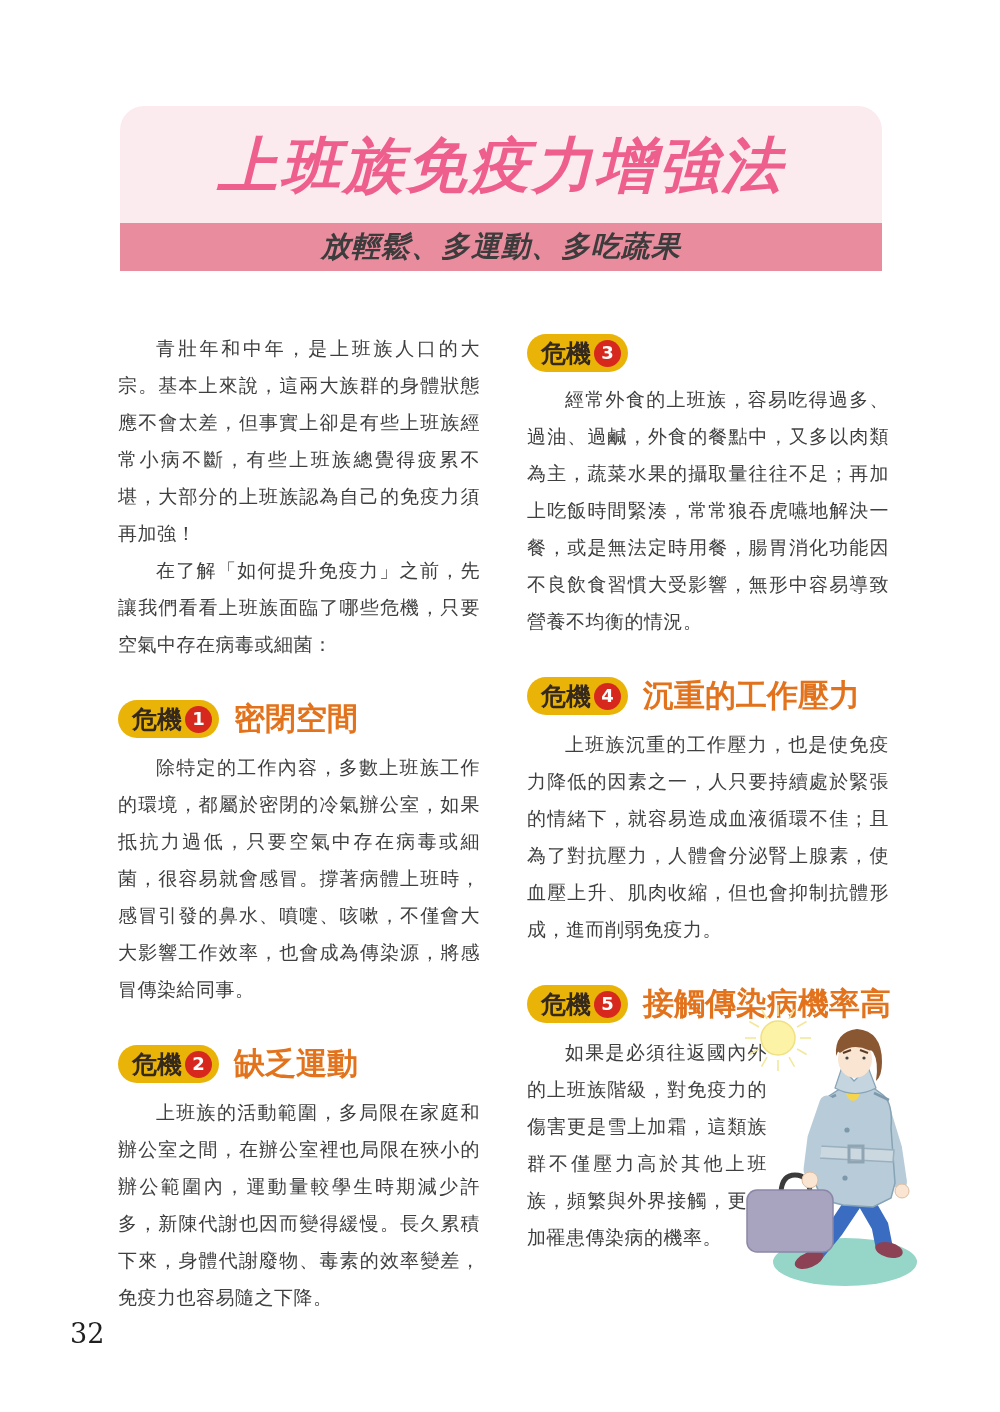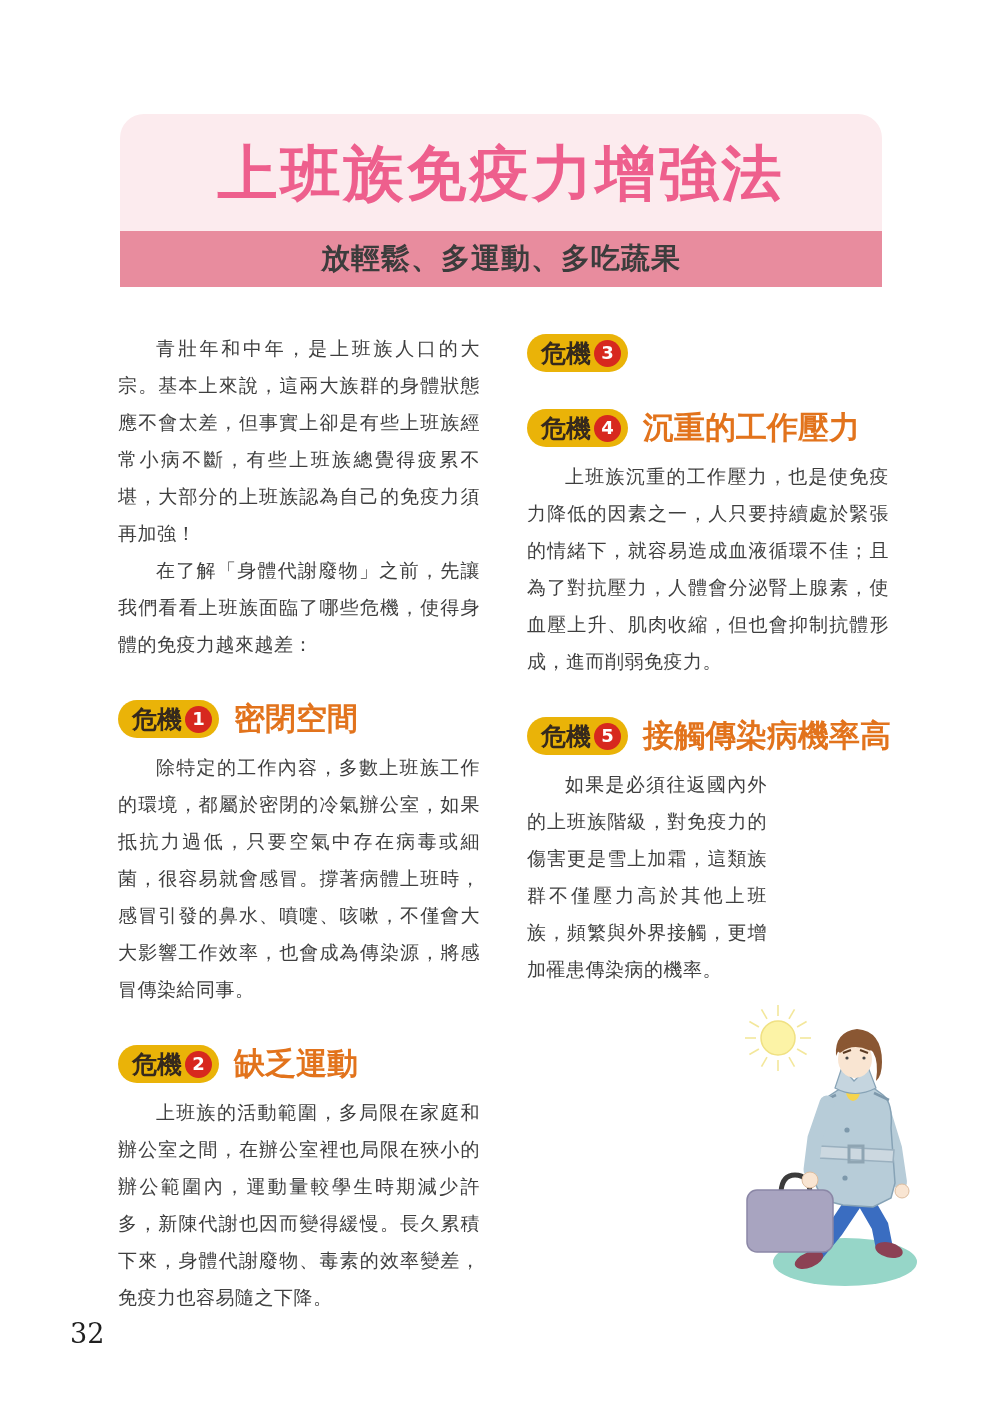--- a/index.html
+++ b/index.html
@@ -2,30 +2,30 @@
 <html><head>
 <meta charset="utf-8">
 <style>
   html,body { margin:0; padding:0; background:#ffffff; }
   .page {
     position:relative; width:1000px; height:1412px; background:#ffffff;
     font-family:"DejaVu Sans", sans-serif; overflow:hidden;
   }
 
   
-  .header { position:absolute; left:120px; top:114px; width:762px; }
+  .header { position:absolute; left:120px; top:106px; width:762px;font-style:italic; }
   .header-box {
     background:#fcebee; border-radius:24px 24px 0 0; height:117px;
     display:flex; align-items:center; justify-content:center;
   }
   .header-title {
     font-size:60px; font-weight:bold; color:#ee5f8d; letter-spacing:3px; line-height:1;
   }
   .header-bar {
-    background:#e88c9e; height:56px;
+    background:#e88c9e; height:48px;
     display:flex; align-items:center; justify-content:center;
   }
   .header-subtitle {
     font-size:29px; font-weight:bold; color:#3c3c3c; letter-spacing:1px;
   }
 
   
   .col { position:absolute; width:362px; top:330px; }
   .col-left  { left:118px; }
   .col-right { left:527px; top:334px; }
@@ -70,21 +70,21 @@
     <div class="header-box">
       <div class="header-title">上班族免疫力增強法</div>
     </div>
     <div class="header-bar">
       <div class="header-subtitle">放輕鬆、多運動、多吃蔬果</div>
     </div>
   </div>
 
   <div class="col col-left">
     <p class="body">青壯年和中年，是上班族人口的大宗。基本上來說，這兩大族群的身體狀態應不會太差，但事實上卻是有些上班族經常小病不斷，有些上班族總覺得疲累不堪，大部分的上班族認為自己的免疫力須再加強！</p>
-    <p class="body">在了解「身體代謝廢物」之前，先讓我們看看上班族面臨了哪些危機，使得身體的免疫力越來越差：</p>
+    <p class="body">在了解「如何提升免疫力」之前，先讓我們看看上班族面臨了哪些危機，只要空氣中存在病毒或細菌：</p>
 
     <div class="section">
       <div class="section-head">
         <span class="badge">
           <span class="badge-label">危機</span>
           <span class="badge-circle">1</span>
         </span>
         <span class="section-title">密閉空間</span>
       </div>
       <p class="body">除特定的工作內容，多數上班族工作的環境，都屬於密閉的冷氣辦公室，如果抵抗力過低，只要空氣中存在病毒或細菌，很容易就會感冒。撐著病體上班時，感冒引發的鼻水、噴嚏、咳嗽，不僅會大大影響工作效率，也會成為傳染源，將感冒傳染給同事。</p>
@@ -103,20 +103,21 @@
   </div>
 
   <div class="col col-right">
     <div class="section">
       <div class="section-head first">
         <span class="badge">
           <span class="badge-label">危機</span>
           <span class="badge-circle">3</span>
         </span>
       </div>
+      <p class="body">經常外食的上班族，容易吃得過多、過油、過鹹，外食的餐點中，又多以肉類為主，蔬菜水果的攝取量往往不足；再加上吃飯時間緊湊，常常狼吞虎嚥地解決一餐，或是無法定時用餐，腸胃消化功能因不良飲食習慣大受影響，無形中容易導致營養不均衡的情況。</p>
     </div>
 
     <div class="section">
       <div class="section-head">
         <span class="badge">
           <span class="badge-label">危機</span>
           <span class="badge-circle">4</span>
         </span>
         <span class="section-title">沉重的工作壓力</span>
       </div>

